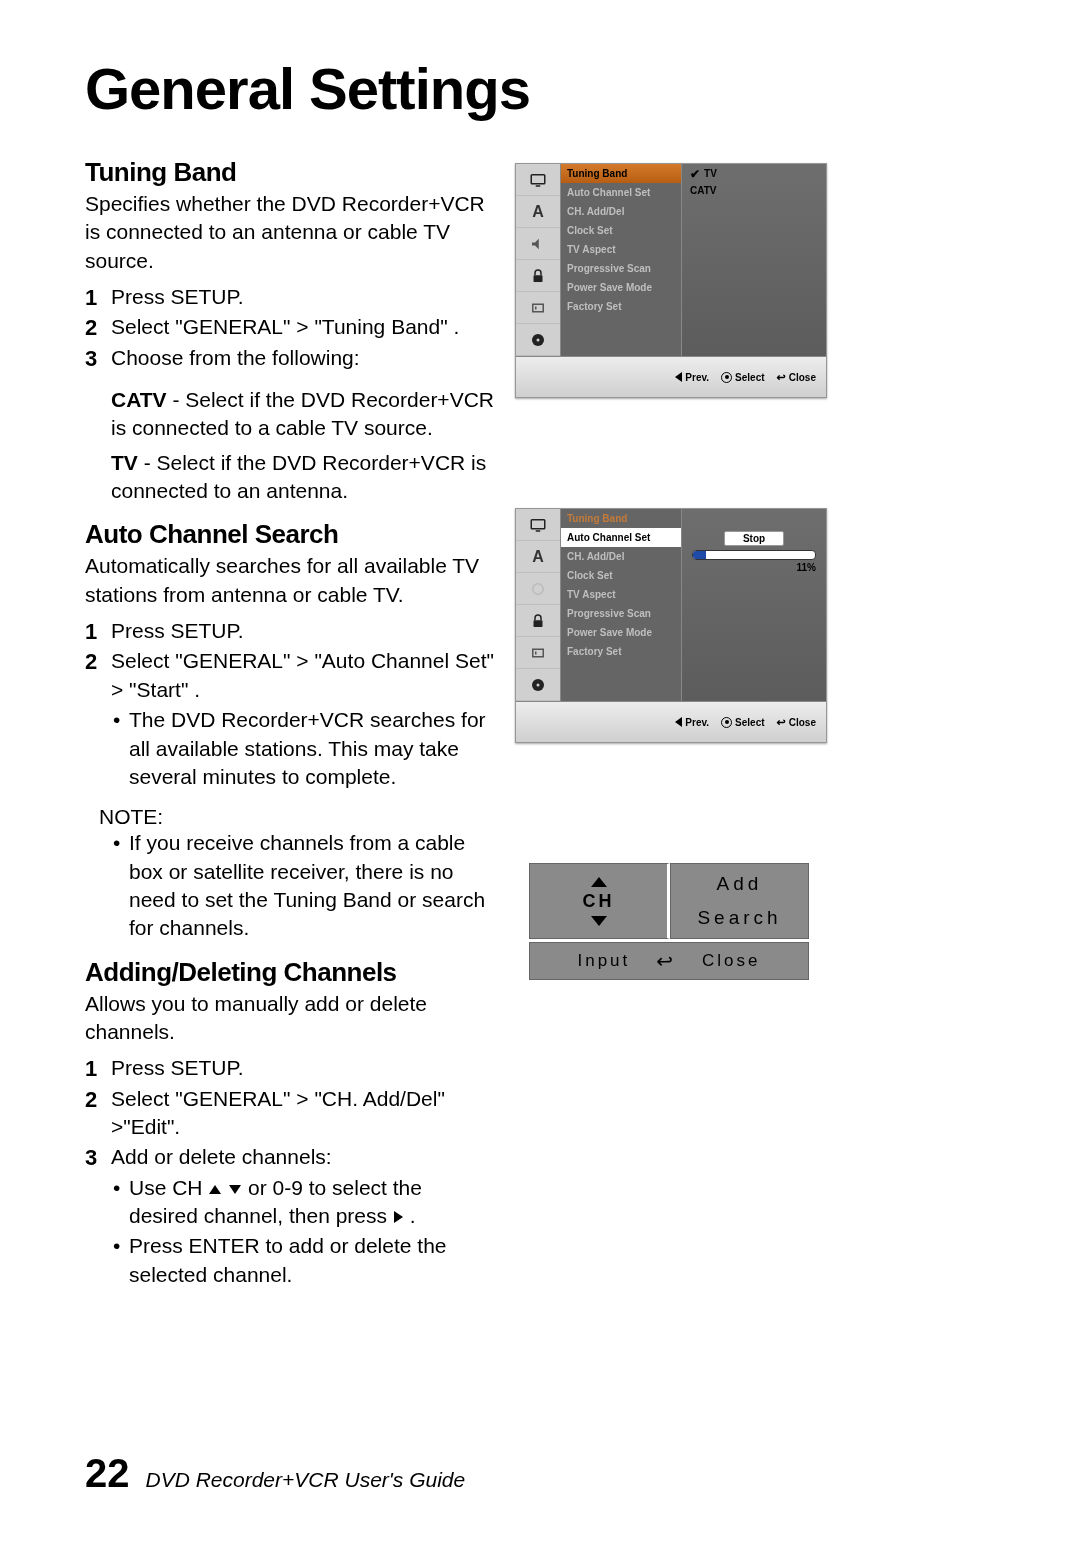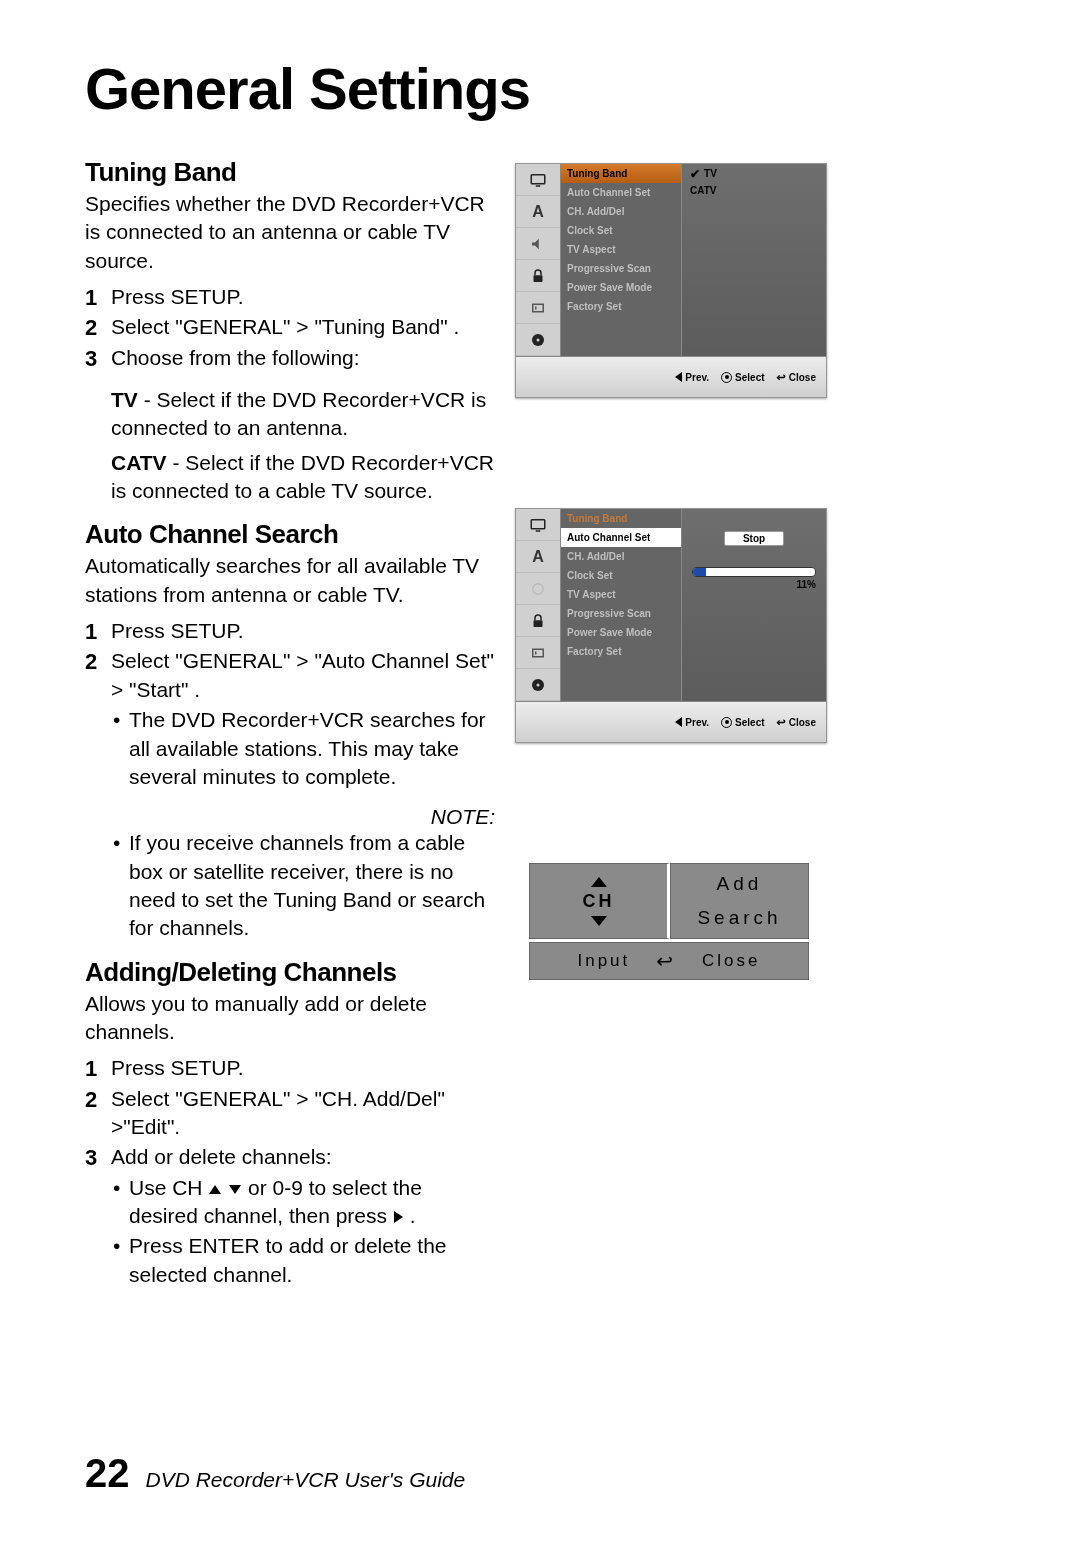--- a/index.html
+++ b/index.html
@@ -82,24 +82,22 @@
     padding-left: 18px;
     margin-bottom: 2px;
   }
   .bullets li::before {
     content: "•";
     position: absolute;
     left: 2px;
     top: 0;
   }
   .note-label {
-    font-style: italic;
     font-size: 21px;
     margin: 6px 0 0 14px;
-    text-align: right;
   }
   .note-bullets {
     list-style: none;
     padding: 0;
     margin: 0 0 14px 26px;
     font-size: 21px;
     line-height: 1.35;
   }
   .note-bullets li {
     position: relative;
@@ -180,21 +178,21 @@
     display:flex;align-items:center;gap:4px;
     padding:3px 8px;font-size:10px;font-weight:bold;
   }
   .osd-right-row.sel{color:#000;}
   .osd-right-row.sel .check{display:inline-block}
   .check{display:none;font-size:12px;line-height:1;transform:translateY(1px);}
   .stop-btn{
     background:#fff;border:1px solid #999;border-radius:2px;
     padding:1px 18px;font-size:10px;font-weight:bold;color:#000;margin:4px auto 0;display:block;
   }
-  .progress-wrap{padding:21px 10px;}
+  .progress-wrap{padding:4px 10px;}
   .progress-bar{height:8px;background:#fff;border-radius:4px;position:relative;overflow:hidden;border:1px solid #333;}
   .progress-fill{position:absolute;left:0;top:0;bottom:0;width:11%;background:#1f4aa8;}
   .progress-label{text-align:right;font-size:10px;color:#000;font-weight:bold;margin-top:2px;}
   .osd-footer{
     background:linear-gradient(#ededed,#cfcfcf);
     height:20px;display:flex;justify-content:flex-end;align-items:center;
     gap:12px;padding:10px 10px;font-size:10px;font-weight:bold;color:#000;
     border-top:1px solid #888;
   }
   .osd-footer span{display:inline-flex;align-items:center;gap:3px;}
@@ -250,24 +248,24 @@
   <div class="left-col">
 
     <h2>Tuning Band</h2>
     <p class="desc">Specifies whether the DVD Recorder+VCR is connected to an antenna or cable TV source.</p>
     <ol class="steps">
       <li>Press SETUP.</li>
       <li>Select "GENERAL" &gt; "Tuning Band" .</li>
       <li>Choose from the following:</li>
     </ol>
     <div class="option-block">
-      <b>TV</b><span> - Select if the DVD Recorder+VCR is connected to an antenna.</span>
+      <b>CATV</b><span> - Select if the DVD Recorder+VCR is connected to a cable TV source.</span>
     </div>
     <div class="option-block">
-      <b>CATV</b><span> - Select if the DVD Recorder+VCR is connected to a cable TV source.</span>
+      <b>TV</b><span> - Select if the DVD Recorder+VCR is connected to an antenna.</span>
     </div>
 
     <h2 style="margin-top:14px">Auto Channel Search</h2>
     <p class="desc">Automatically searches for all available TV stations from antenna or cable TV.</p>
     <ol class="steps">
       <li>Press SETUP.</li>
       <li>
         <span>Select "GENERAL" &gt; "Auto Channel Set" &gt; "Start" .</span>
         <ul class="bullets">
           <li>The DVD Recorder+VCR searches for all available stations. This may take several minutes to complete.</li>

